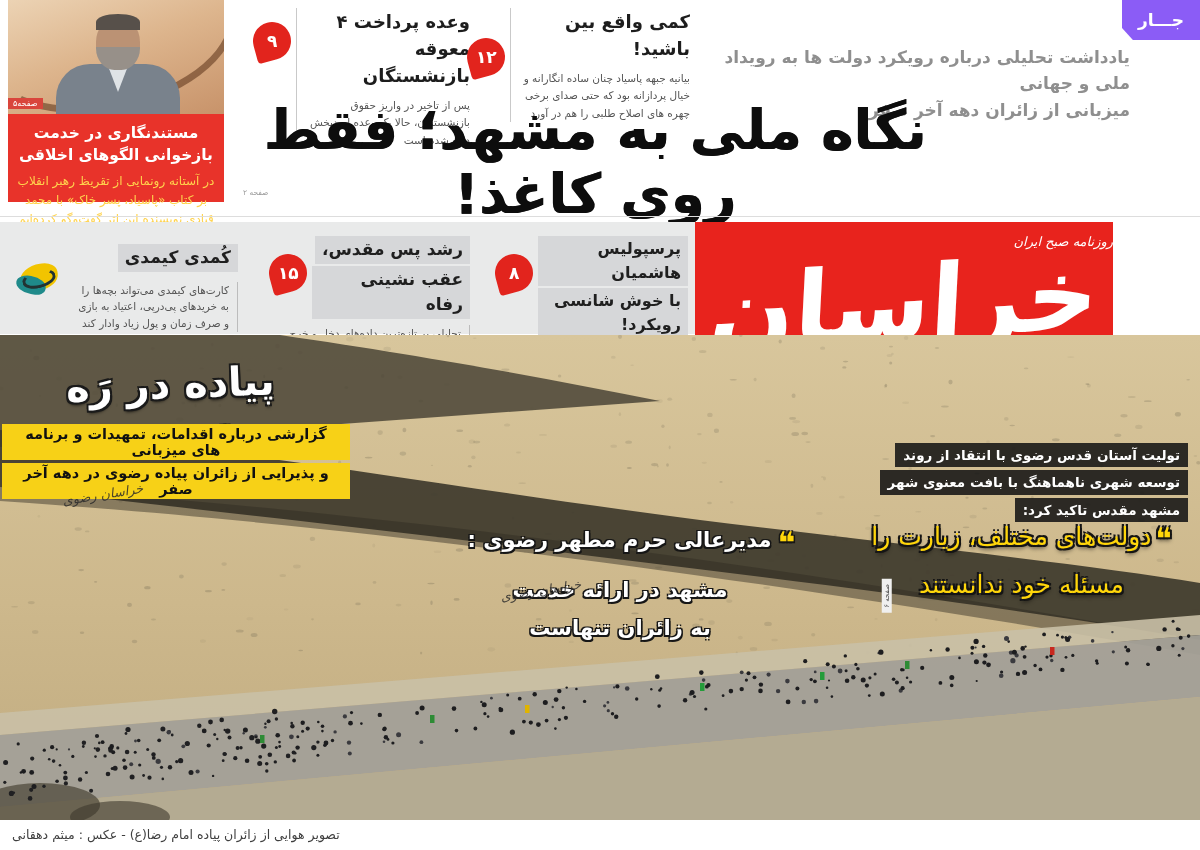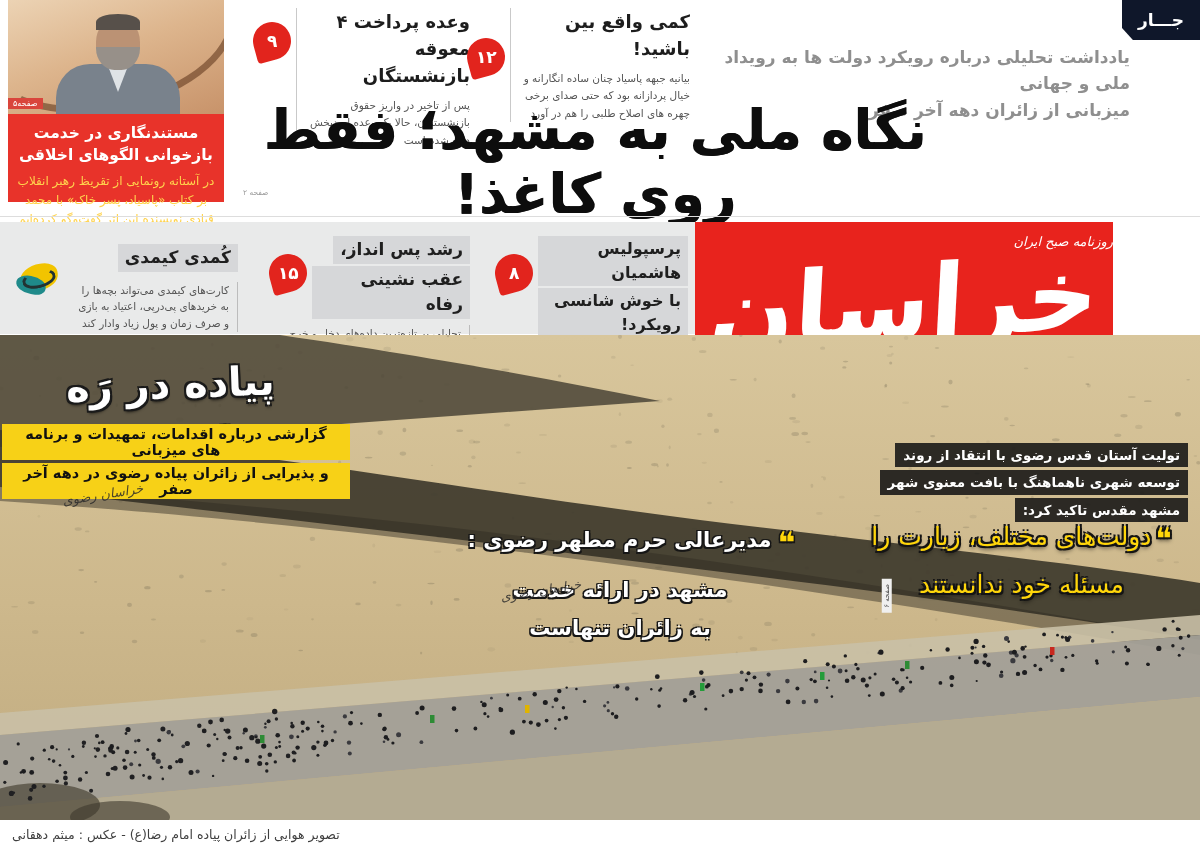--- a/index.html
+++ b/index.html
@@ -1,20 +1,20 @@
 <!DOCTYPE html>
 <html lang="fa"><head>
 <meta charset="utf-8">
 <style>
   * { margin:0; padding:0; box-sizing:border-box; }
   body { background:#777; font-family:"DejaVu Sans", sans-serif; }
   .page { position:relative; width:1200px; height:850px; background:#fff; overflow:hidden; margin:0 auto; }
 
   
-  .corner-tab { position:absolute; right:0; top:0; width:78px; height:40px; background:#0f172a;
+  .corner-tab { position:absolute; right:0; top:0; width:78px; height:40px; background:#8b5cf6;
     clip-path:polygon(0 0,100% 0,100% 100%,14% 100%,0 70%);
     color:#fff; font-weight:bold; font-size:17px; display:flex; align-items:center; justify-content:center; letter-spacing:1px; }
 
   
   .tl-card { position:absolute; left:8px; top:0; width:216px; height:251px; }
   .portrait { position:relative; width:100%; height:114px; overflow:hidden;
     background:linear-gradient(160deg,#ecd3b4 0%,#ddb58d 45%,#c8936a 100%); }
   .portrait .swirl { position:absolute; left:-30px; top:-40px; width:260px; height:150px;
     border:7px solid rgba(90,50,25,.55); border-radius:50%; transform:rotate(-12deg); border-top-color:transparent; border-left-color:transparent; }
   .portrait .head { position:absolute; left:88px; top:18px; width:44px; height:52px;
@@ -177,21 +177,21 @@
       </div>
       <div style="text-align:right;">
         <span class="chip">کُمدی کیمدی</span>
       </div>
       <div class="g-sub rtl-rule" style="margin-top:10px;">کارت‌های کیمدی می‌تواند بچه‌ها را به خریدهای پی‌درپی، اعتیاد به بازی و صرف زمان و پول زیاد وادار کند</div>
     </div>
 
     <div class="g-card" style="left:256px; width:224px; padding:14px 10px 0 8px;">
       <div style="display:flex;">
         <div style="flex:1; text-align:right;">
-          <span class="chip">رشد پس انداز،</span><br>
+          <span class="chip">رشد پس مقدس،</span><br>
           <span class="chip" style="margin-top:2px;">عقب نشینی رفاه</span>
         </div>
         <div class="badge-col" style="padding-top:18px;">
           <div class="pin">
               <span>۱۵</span>
             </div>
         </div>
       </div>
       <div class="g-sub rtl-rule" style="margin-top:6px;">تحلیلی بر تازه‌ترین داده‌های دخل و خرج خانوارها در سال ۱۴۰۳</div>
     </div>

